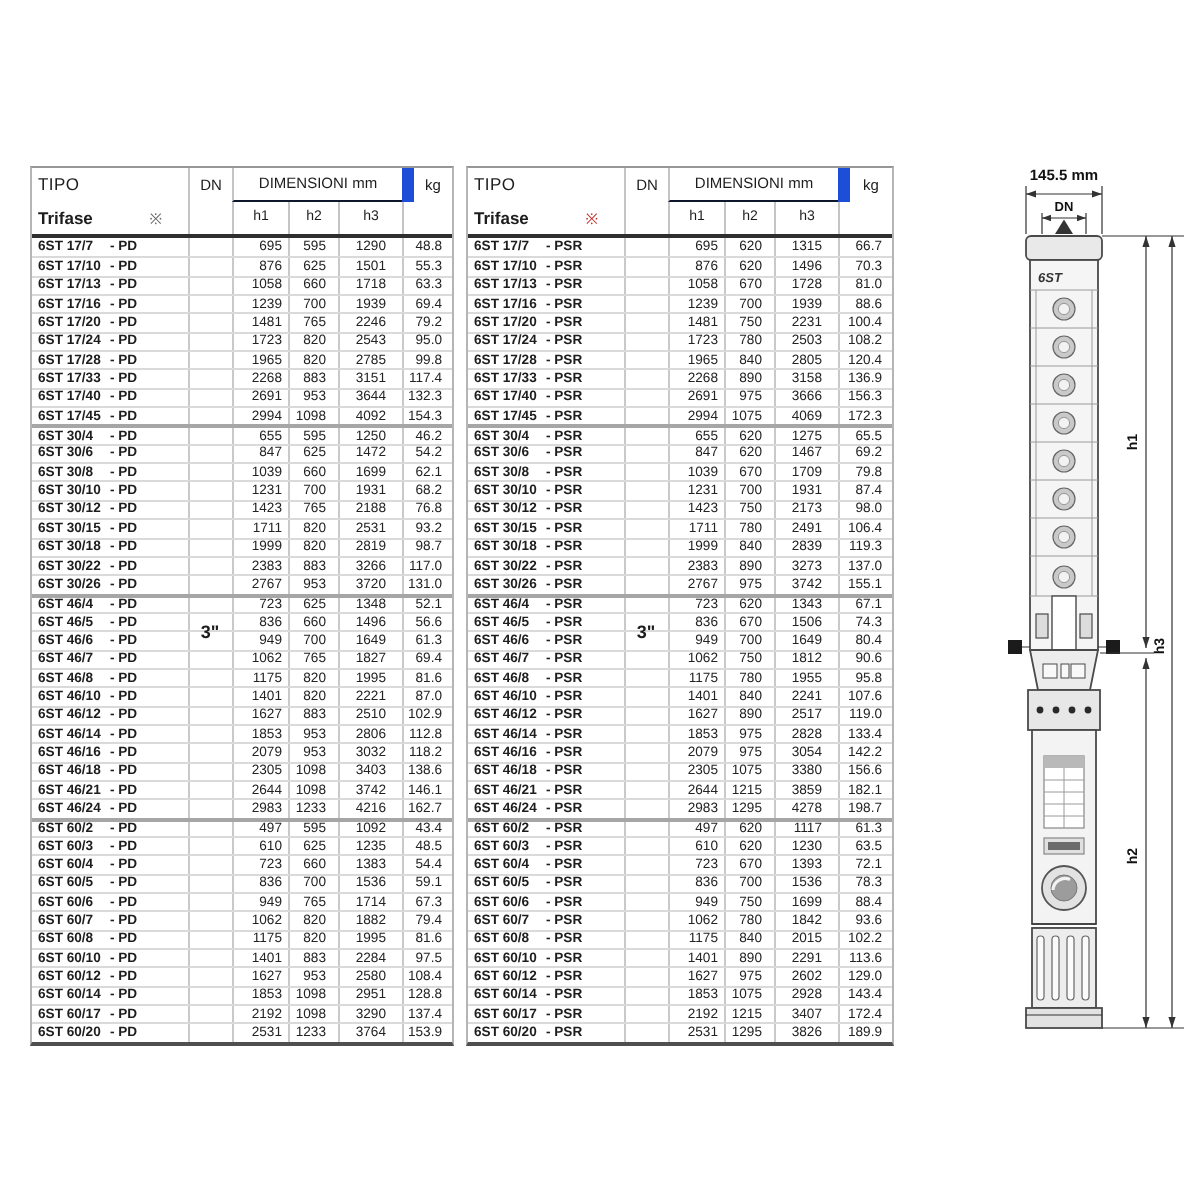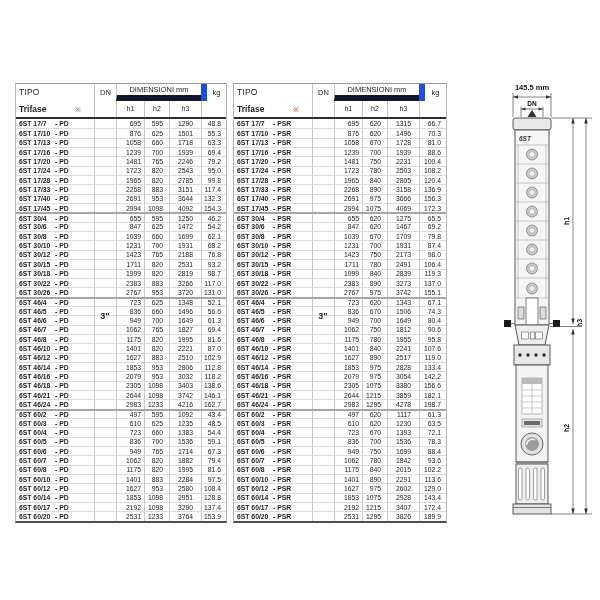--- a/index.html
+++ b/index.html
@@ -12,21 +12,21 @@
           border-left:1px solid #b5b5b5;border-right:1px solid #b5b5b5;}
   .t0{left:15px;width:212px;}
   .t1{left:233px;width:214px;}
 
   .thead{display:grid;grid-template-columns:78px 22px 28px 25px 32px 1fr;
          grid-auto-rows:16.5px;border-bottom:2px solid #2e2e2e;}
   .thead>div{display:flex;align-items:center;box-sizing:border-box;}
   .h-tipo{grid-column:1;grid-row:1;font-size:8.5px;padding-left:3px;letter-spacing:.2px;}
   .h-dn{grid-column:2;grid-row:1;justify-content:center;font-size:7.5px;border-left:1px solid #c4c4c4;}
   .h-dim{grid-column:3/6;grid-row:1;justify-content:center;font-size:7.5px;
-         border-left:1px solid #c4c4c4;border-bottom:6px solid #0f172a;}
+         border-left:1px solid #c4c4c4;border-bottom:1px solid #0f172a;}
   .h-kg{grid-column:6;grid-row:1;justify-content:center;font-size:7.5px;border-left:6px solid #1d4ed8;}
   .h-trifase{grid-column:1;grid-row:2;font-weight:bold;font-size:8.5px;padding-left:3px;}
   .h-dn2{grid-column:2;grid-row:2;border-left:1px solid #c4c4c4;}
   .h-h1{grid-column:3;grid-row:2;justify-content:center;font-size:7px;border-left:1px solid #c4c4c4;}
   .h-h2{grid-column:4;grid-row:2;justify-content:center;font-size:7px;border-left:1px solid #c4c4c4;}
   .h-h3{grid-column:5;grid-row:2;justify-content:center;font-size:7px;border-left:1px solid #c4c4c4;}
   .h-kg2{grid-column:6;grid-row:2;border-left:1px solid #c4c4c4;}
   .marker{margin-left:auto;margin-right:13px;font-size:7.5px;font-weight:normal;}
   .t0 .marker{color:#6a6a6a;}
   .t1 .marker{color:#c4312e;}

